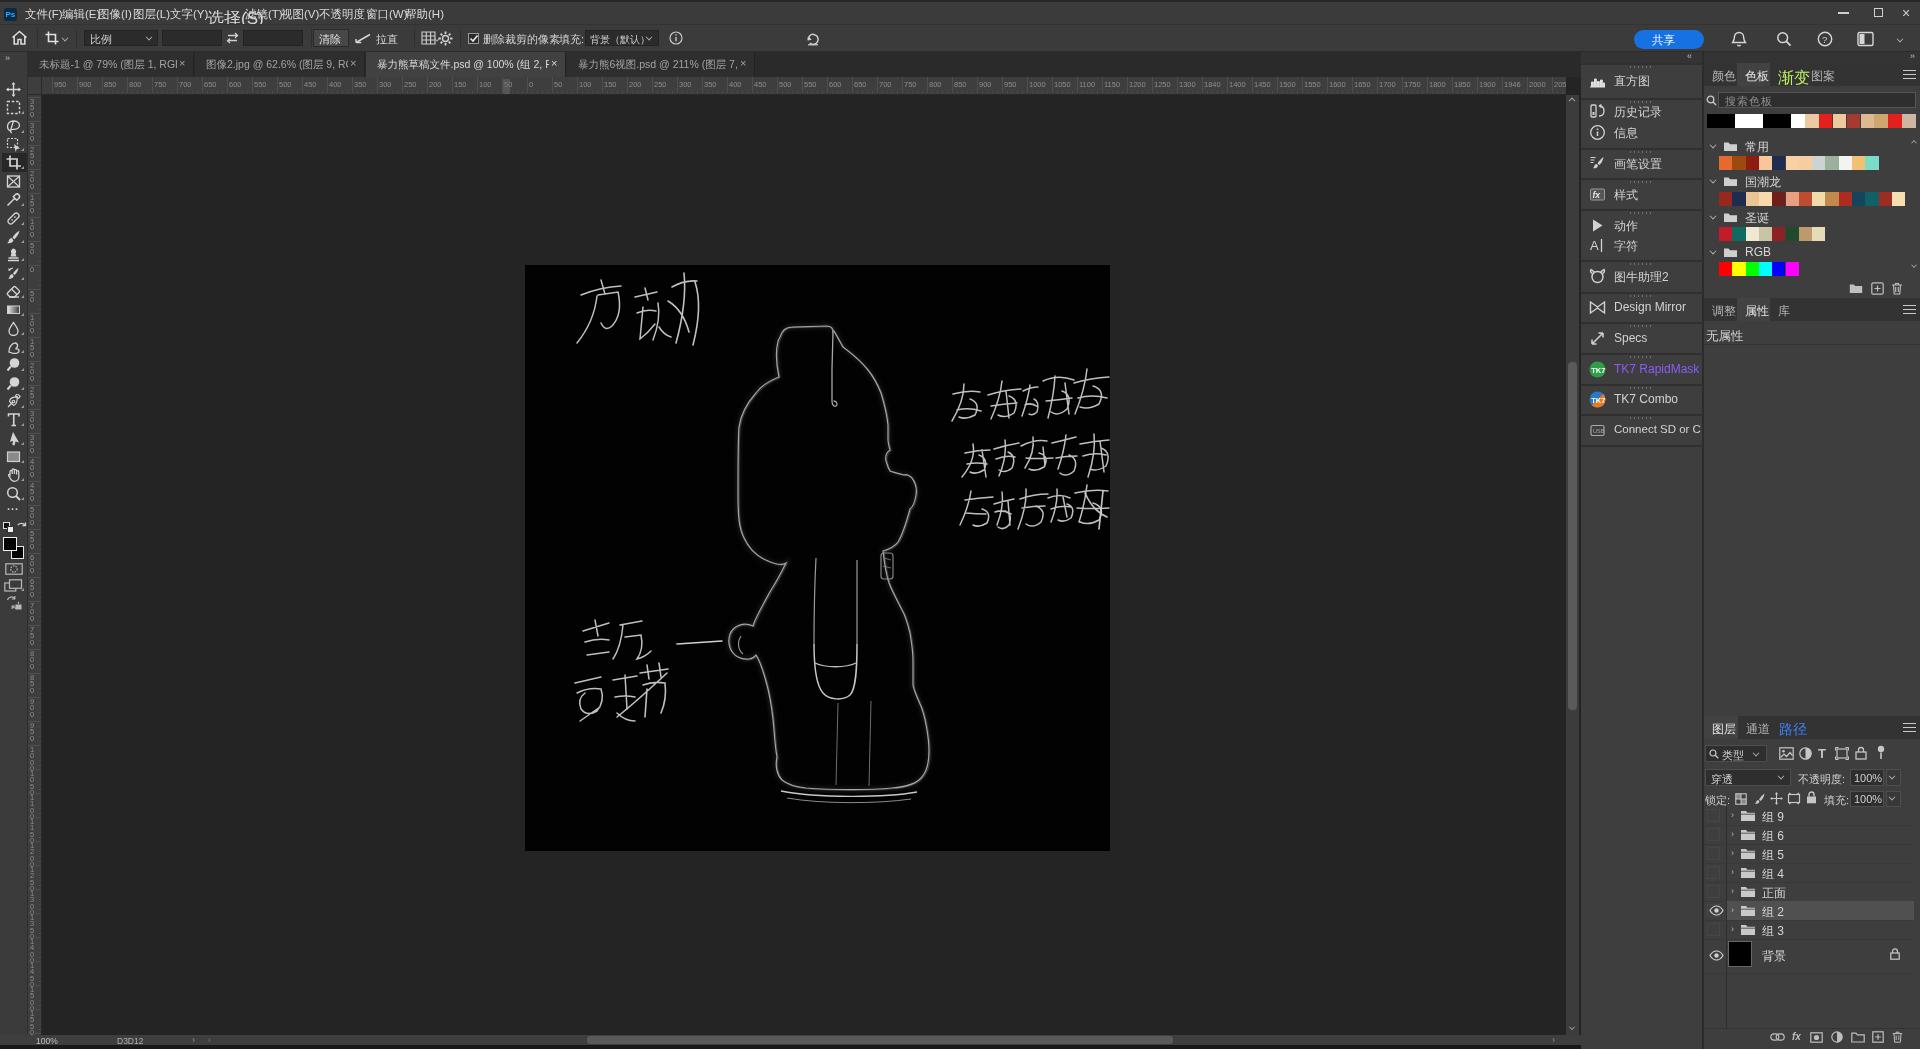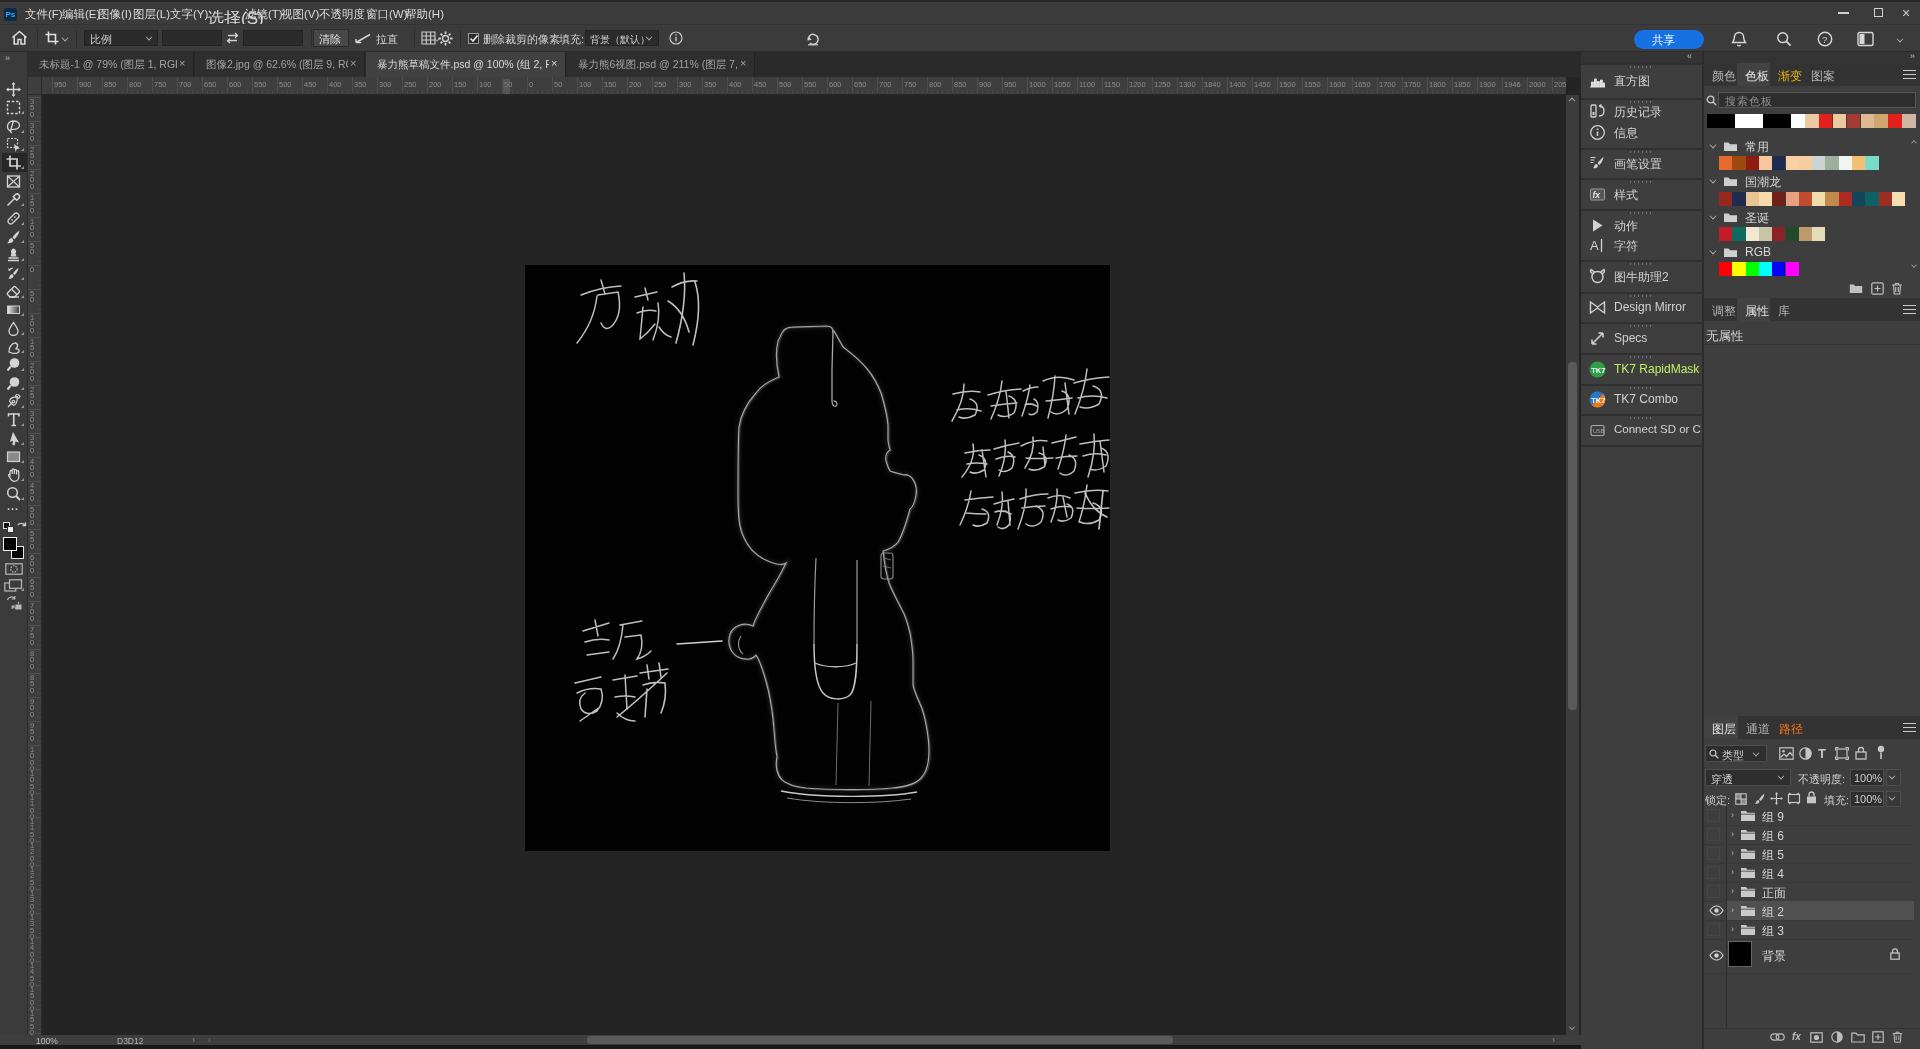--- a/index.html
+++ b/index.html
@@ -1162,41 +1162,41 @@
     </svg>
     <div class="ab" style="left:1614px;top:300px;font-size:12px;color:#d2d2d2;white-space:nowrap;width:87px;overflow:hidden">Design Mirror</div>
     <svg class="ab" style="left:1589px;top:330px" width="17" height="17" viewBox="0 0 17 17">
       <path d="M3 14 L14 3 M3 14 v-4.5 M3 14 h4.5 M14 3 v4.5 M14 3 h-4.5" fill="none" stroke="#d2d2d2" stroke-width="1.5"></path>
     </svg>
     <div class="ab" style="left:1614px;top:331px;font-size:12px;color:#d2d2d2;white-space:nowrap;width:87px;overflow:hidden">Specs</div>
     <svg class="ab" style="left:1589px;top:361px" width="17" height="17" viewBox="0 0 17 17">
       <circle cx="8.5" cy="8.5" r="8" fill="#2e9e49"></circle>
       <text x="2.2" y="11.5" font-size="7.5" font-weight="bold" fill="#fff" font-family="Liberation Sans">TK7</text>
     </svg>
-    <div class="ab" style="left:1614px;top:362px;font-size:12px;color:#bef264;white-space:nowrap;width:87px;overflow:hidden">TK7 RapidMask</div>
+    <div class="ab" style="left:1614px;top:362px;font-size:12px;color:#8b5cf6;white-space:nowrap;width:87px;overflow:hidden">TK7 RapidMask</div>
     <svg class="ab" style="left:1589px;top:391px" width="17" height="17" viewBox="0 0 17 17">
       <circle cx="8.5" cy="8.5" r="8" fill="#2878c8"></circle>
       <path d="M8.5 0.5 a8 8 0 0 1 0 16 Z" fill="#e87a1e" transform="rotate(45 8.5 8.5)"></path>
       <text x="2.2" y="11.5" font-size="7.5" font-weight="bold" fill="#fff" font-family="Liberation Sans">TK7</text>
     </svg>
     <div class="ab" style="left:1614px;top:392px;font-size:12px;color:#d2d2d2;white-space:nowrap;width:87px;overflow:hidden">TK7 Combo</div>
     <svg class="ab" style="left:1589px;top:422px" width="17" height="17" viewBox="0 0 17 17">
       <rect x="2" y="3.5" width="13" height="10" rx="1.5" fill="none" stroke="#a8a8a8" stroke-width="1.2"></rect>
       <text x="4" y="11" font-size="5.5" fill="#a8a8a8" font-family="Liberation Sans">USB</text>
     </svg>
     <div class="ab" style="left:1614px;top:423px;font-size:11.5px;color:#d2d2d2;white-space:nowrap;width:87px;overflow:hidden">Connect SD or Comf...</div>
     <div class="ab" style="left:1702px;top:52px;width:2px;height:997px;background:#2c2c2c"></div>
     <div class="ab" style="left:1704px;top:52px;width:216px;height:997px;background:#3e3e3e"></div>
     <div class="ab" style="left:1704px;top:52px;width:216px;height:11px;background:#343434"></div>
     <div class="ab" style="left:1910px;top:51px;font-size:9px;color:#bdbdbd">»</div>
     <div class="ab" style="left:1704px;top:63px;width:216px;height:23px;background:#333333"></div>
     <div class="ab" style="left:1712px;top:68px;font-size:12px;color:#b3b3b3">颜色</div>
     <div class="ab" style="left:1737px;top:63px;width:33px;height:23px;background:#424242"></div>
     <div class="ab" style="left:1745px;top:68px;font-size:12px;color:#e4e4e4">色板</div>
-    <div class="ab" style="left:1778px;top:68px;font-size:12px;color:#eab308">渐变</div>
+    <div class="ab" style="left:1778px;top:68px;font-size:16px;color:#bef264">渐变</div>
     <div class="ab" style="left:1811px;top:68px;font-size:12px;color:#b3b3b3">图案</div>
     <div class="burger" style="left:1903px;top:70px"></div>
     <div class="ab" style="left:1718px;top:92px;width:198px;height:16px;background:#2e2e2e;border:1px solid #555"></div>
     <svg class="ab" style="left:1706px;top:95px" width="11" height="11" viewBox="0 0 11 11">
 <circle cx="4.5" cy="4.5" r="3.3" fill="none" stroke="#c9c9c9" stroke-width="1.3"></circle>
       <path d="M7 7 L10 10" stroke="#c9c9c9" stroke-width="1.4"></path>
     </svg>
     <div class="ab" style="left:1725px;top:94px;font-size:11px;color:#8f8f8f;letter-spacing:1px">搜索色板</div>
     <div class="ab" style="left:1707.0px;top:114px;width:13.9px;height:13.5px;background:#000"></div>
     <div class="ab" style="left:1721.0px;top:114px;width:13.9px;height:13.5px;background:#000"></div>
@@ -1291,21 +1291,21 @@
     <div class="ab" style="left:1737px;top:298px;width:33px;height:23px;background:#424242"></div>
     <div class="ab" style="left:1745px;top:303px;font-size:12px;color:#e4e4e4">属性</div>
     <div class="ab" style="left:1778px;top:303px;font-size:12px;color:#b3b3b3">库</div>
     <div class="burger" style="left:1903px;top:305px"></div>
     <div class="ab" style="left:1706px;top:328px;font-size:12.5px;color:#cfcfcf">无属性</div>
     <div class="ab" style="left:1704px;top:344px;width:216px;height:1px;background:#333"></div>
     <div class="ab" style="left:1704px;top:716px;width:216px;height:23px;background:#333333"></div>
     <div class="ab" style="left:1704px;top:716px;width:34px;height:23px;background:#424242"></div>
     <div class="ab" style="left:1712px;top:721px;font-size:12px;color:#e4e4e4">图层</div>
     <div class="ab" style="left:1746px;top:721px;font-size:12px;color:#b3b3b3">通道</div>
-    <div class="ab" style="left:1779px;top:721px;font-size:12px;color:#f97316">路径</div>
+    <div class="ab" style="left:1779px;top:721px;font-size:14px;color:#3b82f6">路径</div>
     <div class="burger" style="left:1903px;top:723px"></div>
     <div class="ab" style="left:1705px;top:745px;width:62px;height:17px;background:#2e2e2e;border:1px solid #4e4e4e"></div>
     <svg class="ab" style="left:1709px;top:749px" width="10" height="10" viewBox="0 0 10 10">
 <circle cx="4" cy="4" r="3" fill="none" stroke="#c9c9c9" stroke-width="1.2"></circle>
       <path d="M6.3 6.3 L9.2 9.2" stroke="#c9c9c9" stroke-width="1.3"></path>
     </svg>
     <div class="ab" style="left:1722px;top:748px;font-size:11px;color:#cfcfcf">类型</div>
     <div class="cd" style="left:1753px;top:750px"></div>
     <svg class="ab" style="left:1779px;top:747px" width="15" height="13" viewBox="0 0 15 13">
 <rect x="0.8" y="0.8" width="13.4" height="11.4" fill="none" stroke="#c6c6c6" stroke-width="1.2"></rect>

